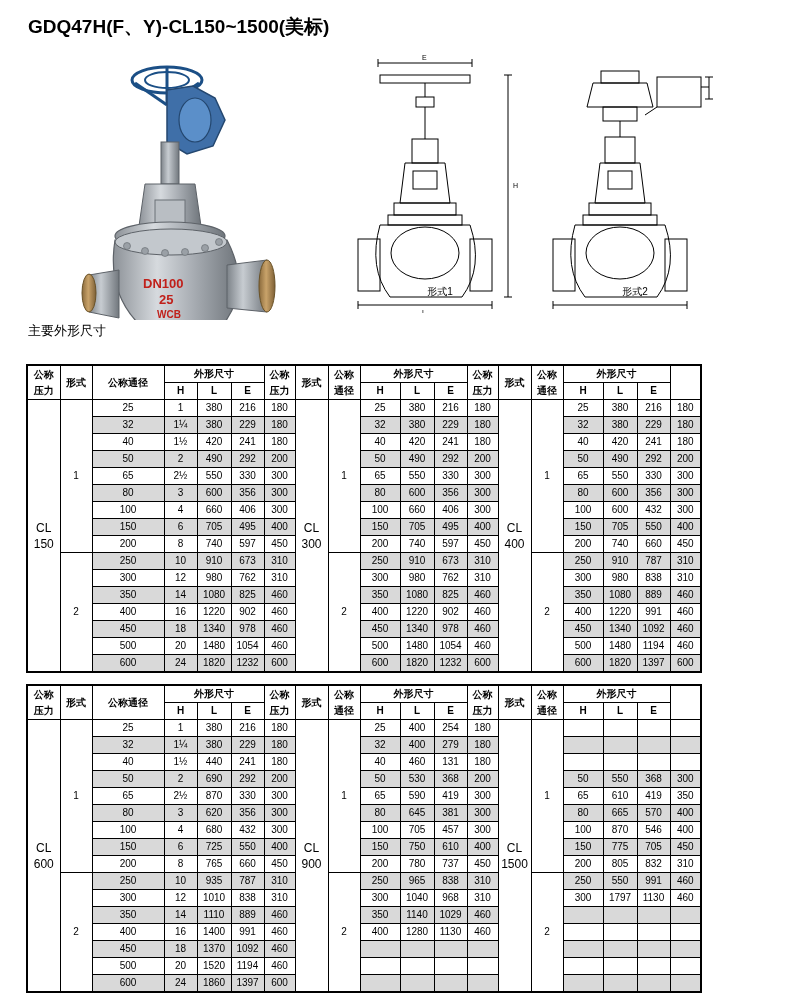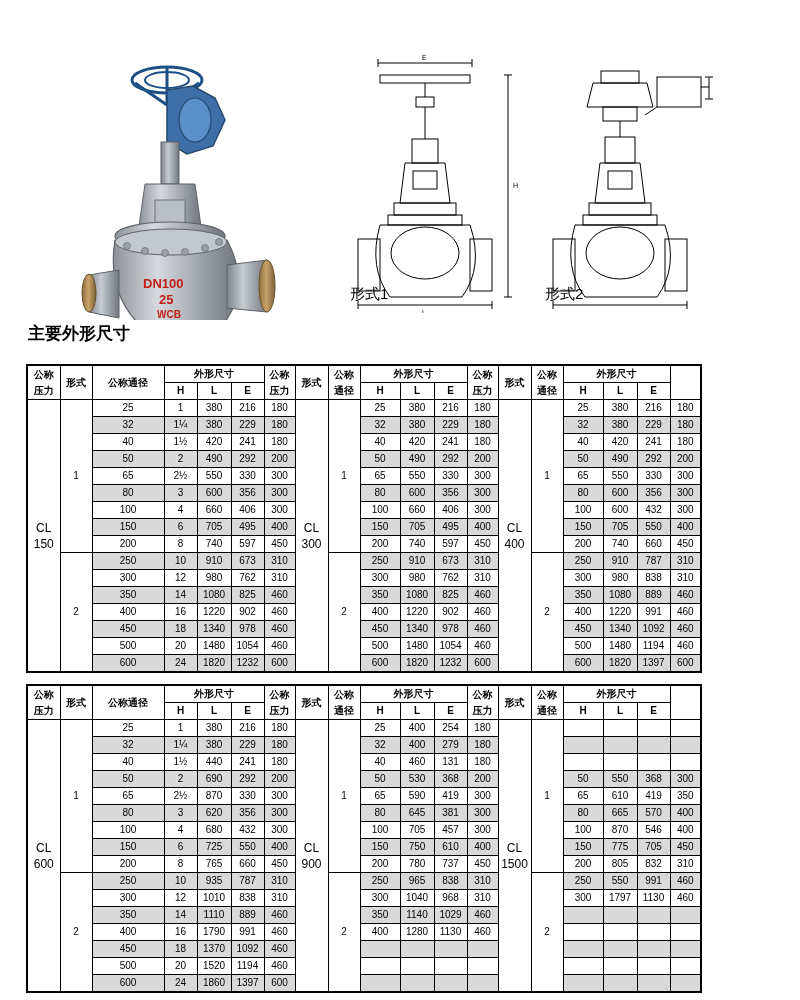--- a/index.html
+++ b/index.html
@@ -20,27 +20,27 @@
   }
 
   
   .illus{position:absolute;left:0;top:45px;width:800px;height:275px;}
 
   .photo{position:absolute;left:75px;top:5px;width:210px;height:270px;}
   .dwg{position:absolute;top:8px;width:180px;height:260px;}
   .dwg1{left:350px;}
   .dwg2{left:545px;}
   .dwg-cap{
-    position:absolute;width:100%;text-align:left;top:240px;
-    font-size:15px;
+    position:absolute;width:100%;text-align:center;top:240px;
+    font-size:10px;
   }
 
   .sec-title{
     position:absolute;left:28px;top:322px;
-    font-size:17px;font-weight:bold;
+    font-size:13px;font-weight:normal;
   }
 
   
   .tbl-wrap{position:absolute;left:26px;}
   table.spec{
     border-collapse:collapse;
     table-layout:fixed;
     font-size:10px;
     font-family:"Liberation Sans", sans-serif;
     margin-top:24px;
@@ -71,20 +71,21 @@
   col.c-h{width:34px;}
   col.c-l{width:33px;}
   col.c-e{width:31px;}
   col.c-dnA{width:40px;}
 </style>
 </head>
 <body>
 
 <div class="page">
 
+  <div class="title">GDQ47H(F、Y)-CL150~1500(美标)</div>
 
   <div class="illus">
 
     <svg class="photo" viewBox="0 0 210 270">
       <defs>
         <linearGradient id="steel" x1="0" y1="0" x2="1" y2="0">
           <stop offset="0%" stop-color="#8d9298"></stop>
           <stop offset="35%" stop-color="#d6dade"></stop>
           <stop offset="65%" stop-color="#a6abb1"></stop>
           <stop offset="100%" stop-color="#6f757b"></stop>
@@ -753,21 +754,21 @@
             <td class=" shade">1029</td>
             <td class=" shade">460</td>
             <td class=" shade"></td>
             <td class=" shade"></td>
             <td class=" shade"></td>
             <td class=" shade"></td>
           </tr>
           <tr>
             <td style="width:40px;border-right:1px solid #000;">400</td>
             <td style="width:32px;">16</td>
-            <td>1790</td>
+            <td>1400</td>
             <td>991</td>
             <td>460</td>
             <td>400</td>
             <td>1280</td>
             <td>1130</td>
             <td>460</td>
             <td></td>
             <td></td>
             <td></td>
             <td></td>

